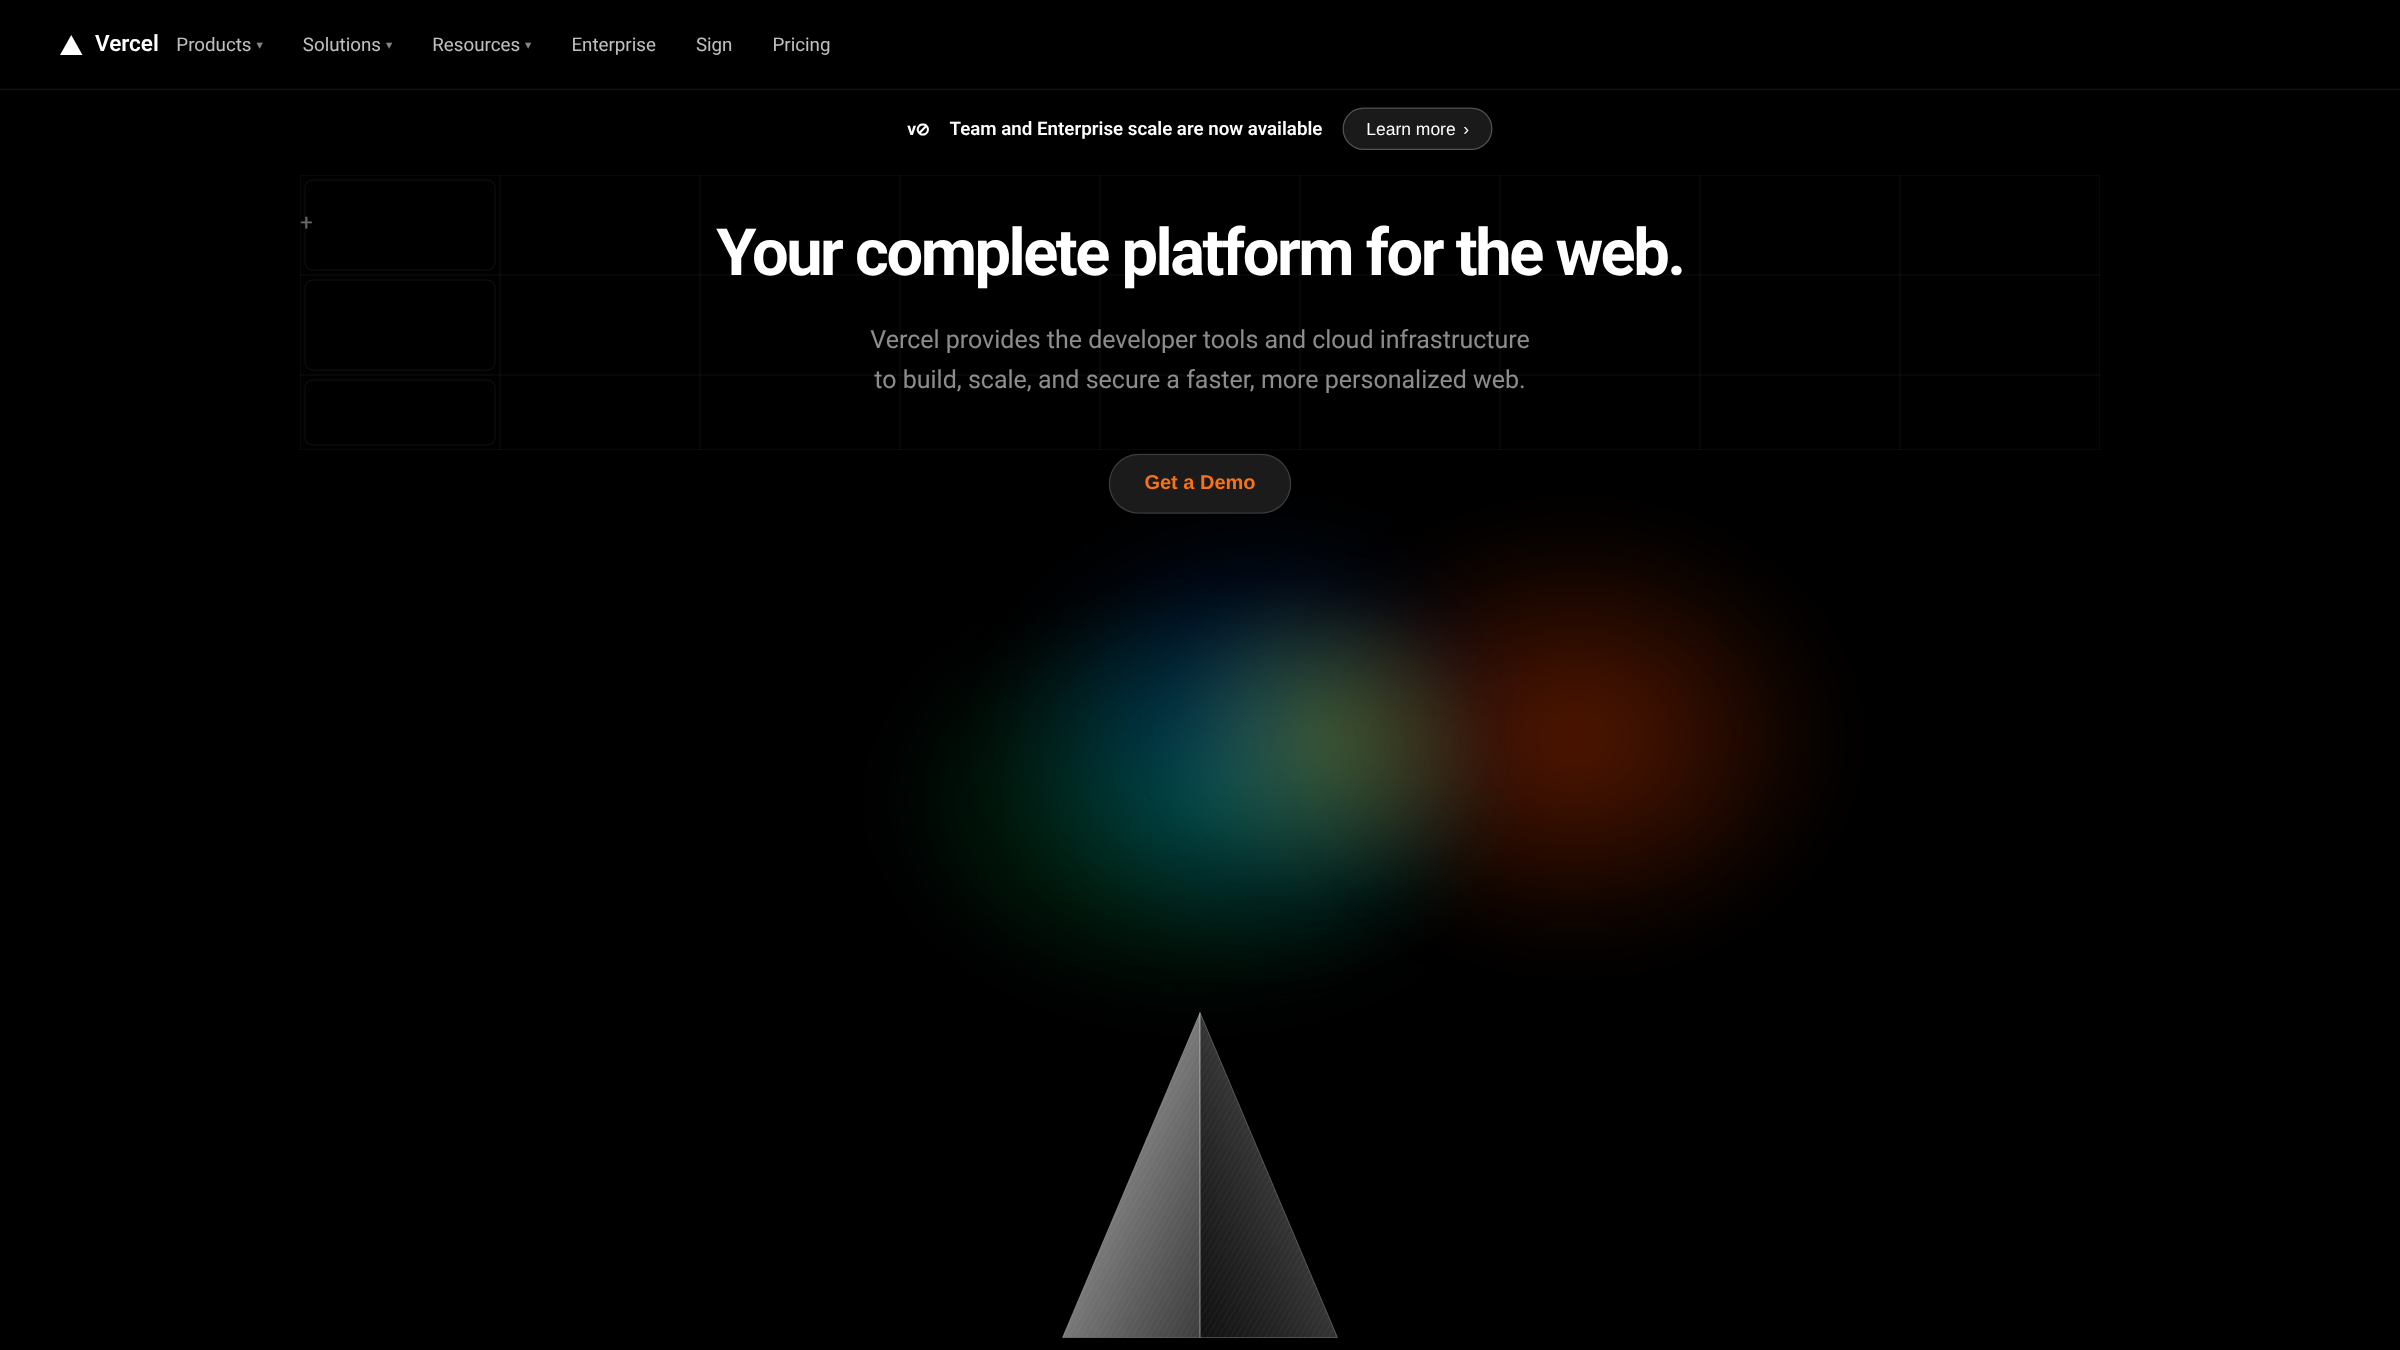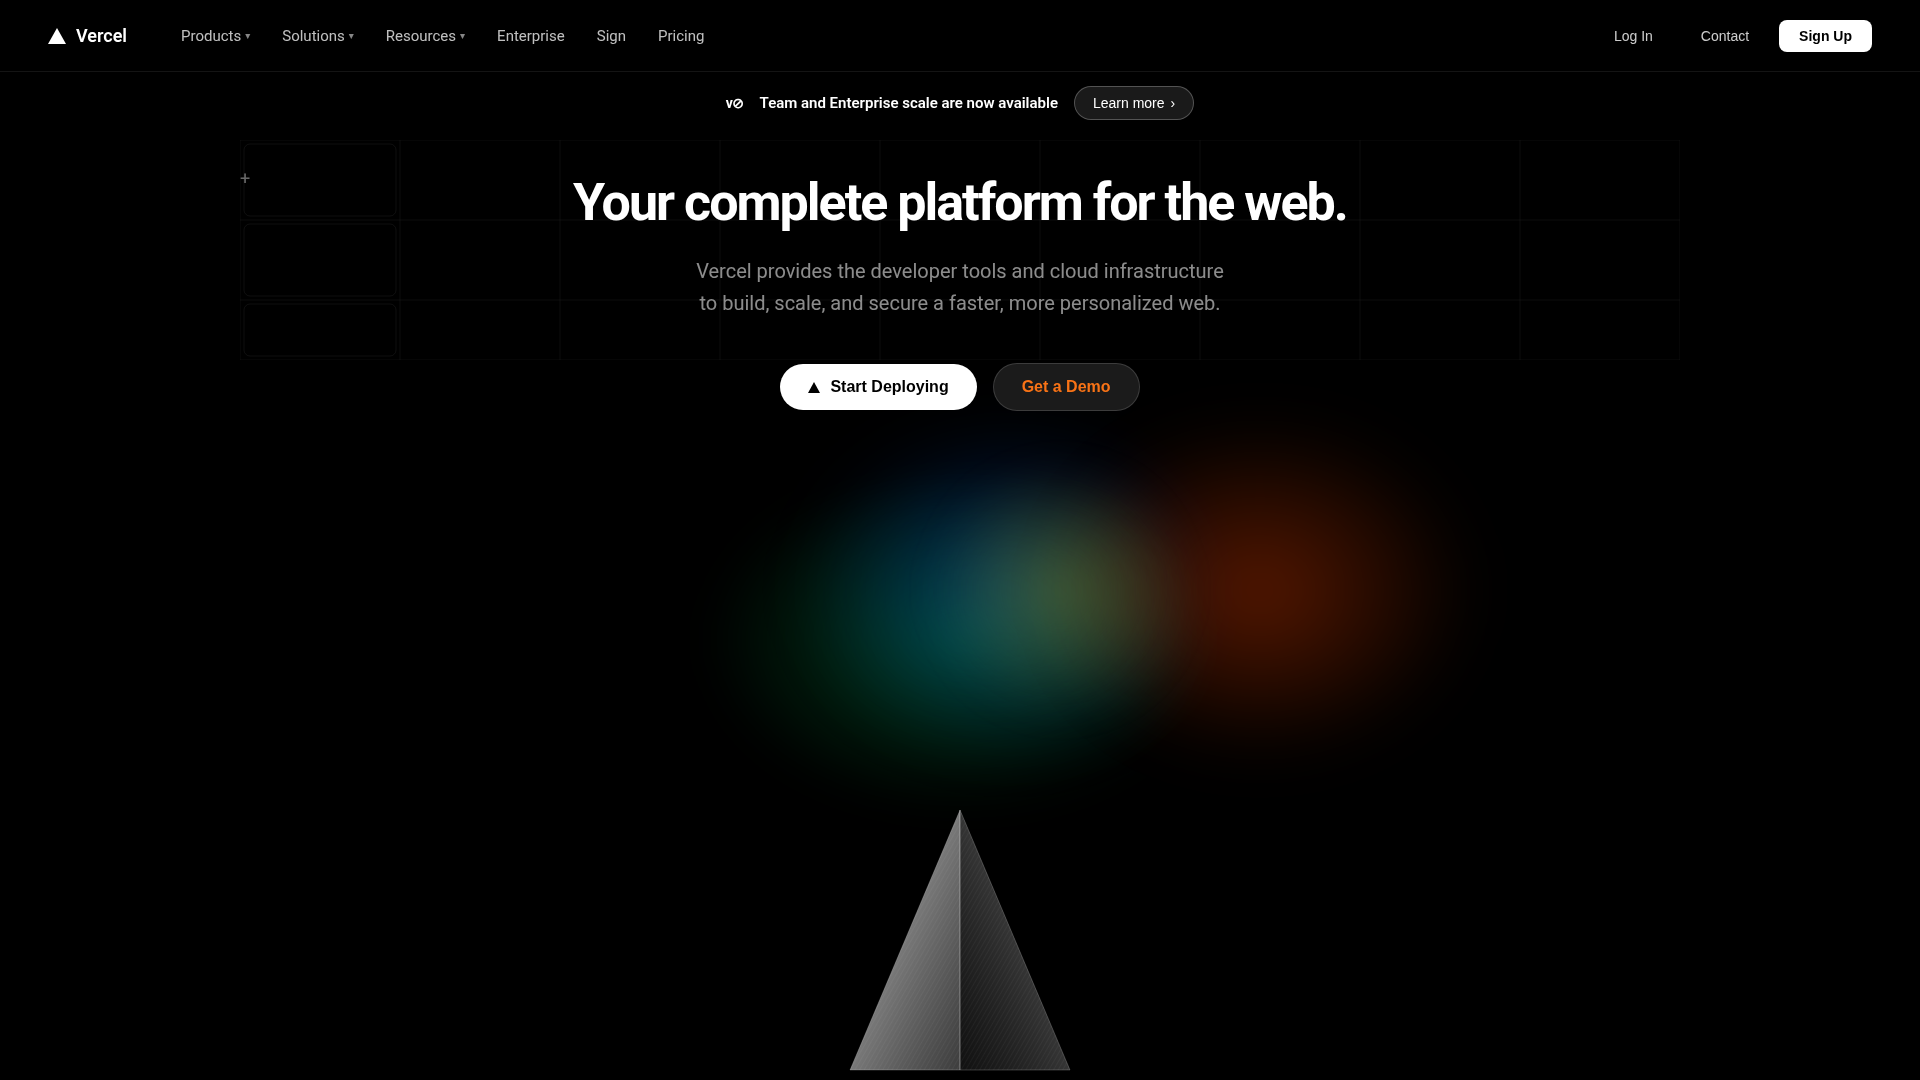--- a/index.html
+++ b/index.html
@@ -22,21 +22,20 @@
       padding: 0 48px;
       height: 72px;
       position: relative;
       z-index: 100;
       border-bottom: 1px solid rgba(255,255,255,0.08);
     }
 
     .nav-left {
       display: flex;
       align-items: center;
-      gap: 40px;
       text-align: right;
     }
 
     .logo {
       display: flex;
       align-items: center;
       gap: 10px;
       text-decoration: none;
       color: #fff;
       font-size: 18px;
@@ -326,25 +325,20 @@
         <span>Enterprise</span>
       </a>
       <a class="nav-item">
         <span>Sign</span>
       </a>
       <a class="nav-item">
         <span>Pricing</span>
       </a>
     </div>
   </div>
-  <div class="nav-right">
-    <button class="btn-login">Log In</button>
-    <button class="btn-contact">Contact</button>
-    <button class="btn-signup">Sign Up</button>
-  </div>
 </nav>
 
 <div class="announcement">
   <div class="announcement-icon">
     <span>v⊘</span>
   </div>
   <span class="announcement-text">Team and Enterprise scale are now available</span>
   <button class="learn-more-btn">
     <span>Learn more</span>
     <span>›</span>
@@ -412,20 +406,16 @@
 <div class="plus-marker">+</div>
 
 <div class="content-wrapper">
   <div class="hero-section">
     <h1 class="hero-title">Your complete platform for the web.</h1>
     <p class="hero-subtitle">
       <span>Vercel provides the developer tools and cloud infrastructure</span><br>
       <span>to build, scale, and secure a faster, more personalized web.</span>
     </p>
     <div class="cta-buttons">
-      <button class="btn-start-deploying">
-        <span class="triangle-icon"></span>
-        <span>Start Deploying</span>
-      </button>
       <button class="btn-get-demo">Get a Demo</button>
     </div>
   </div>
 </div>
 
 </body></html>

